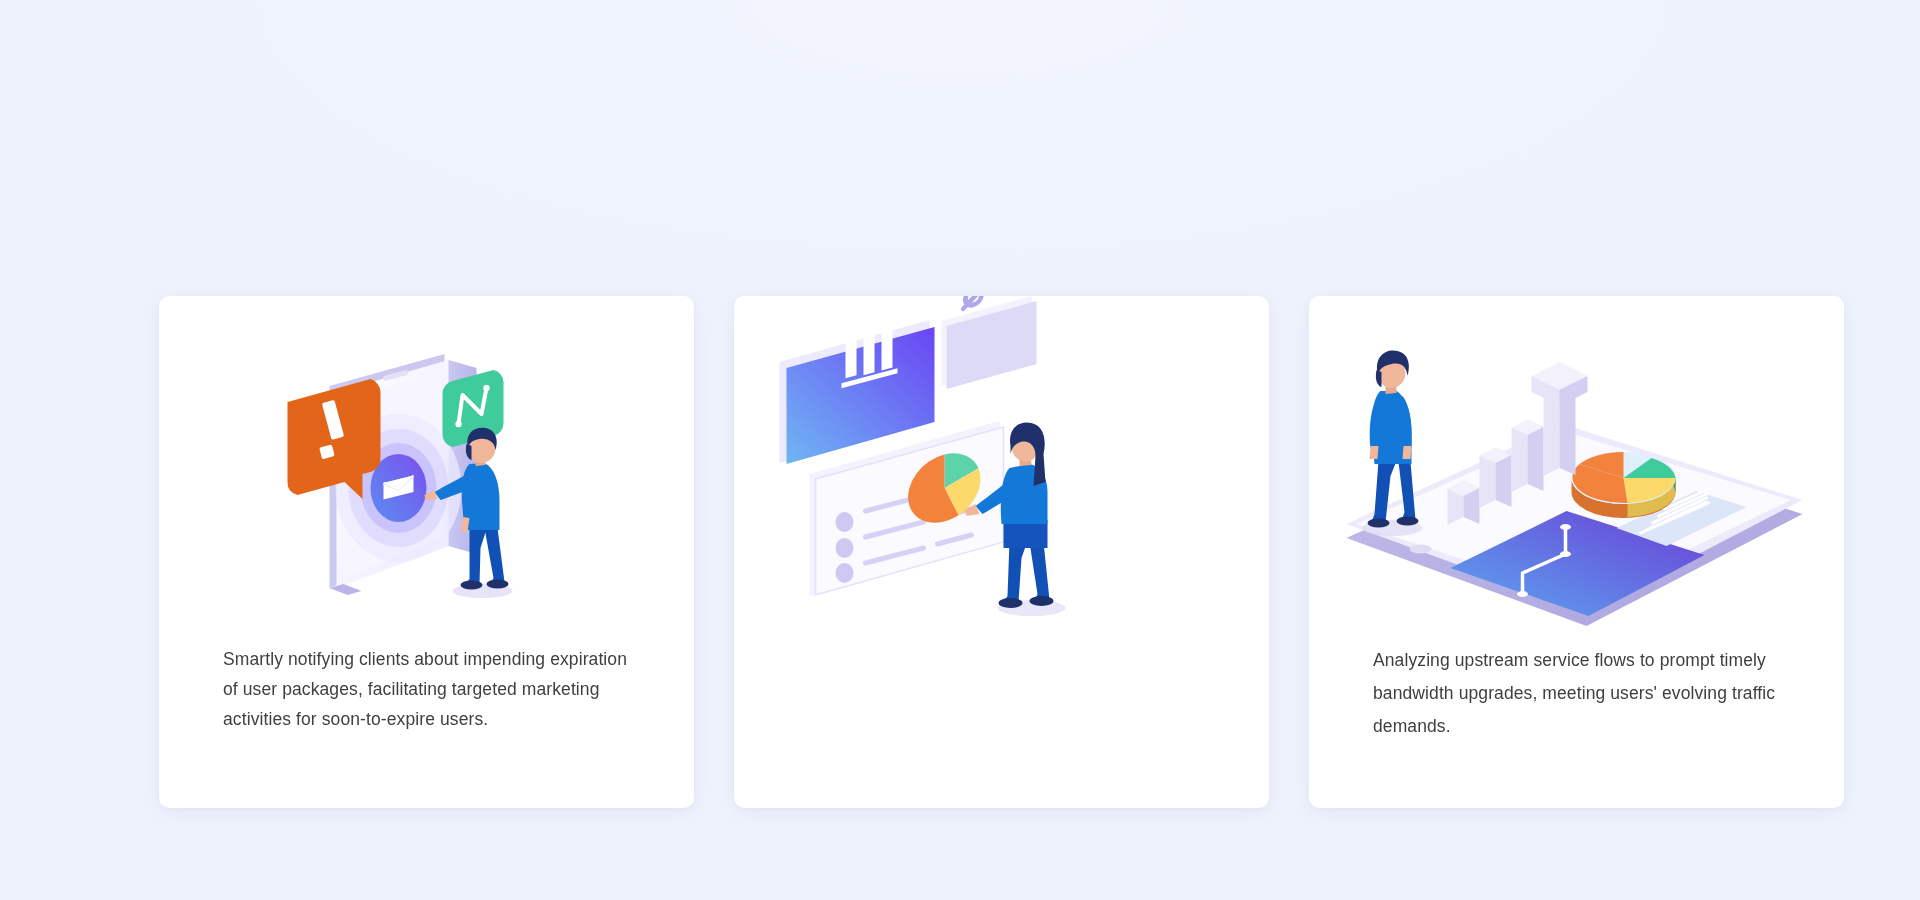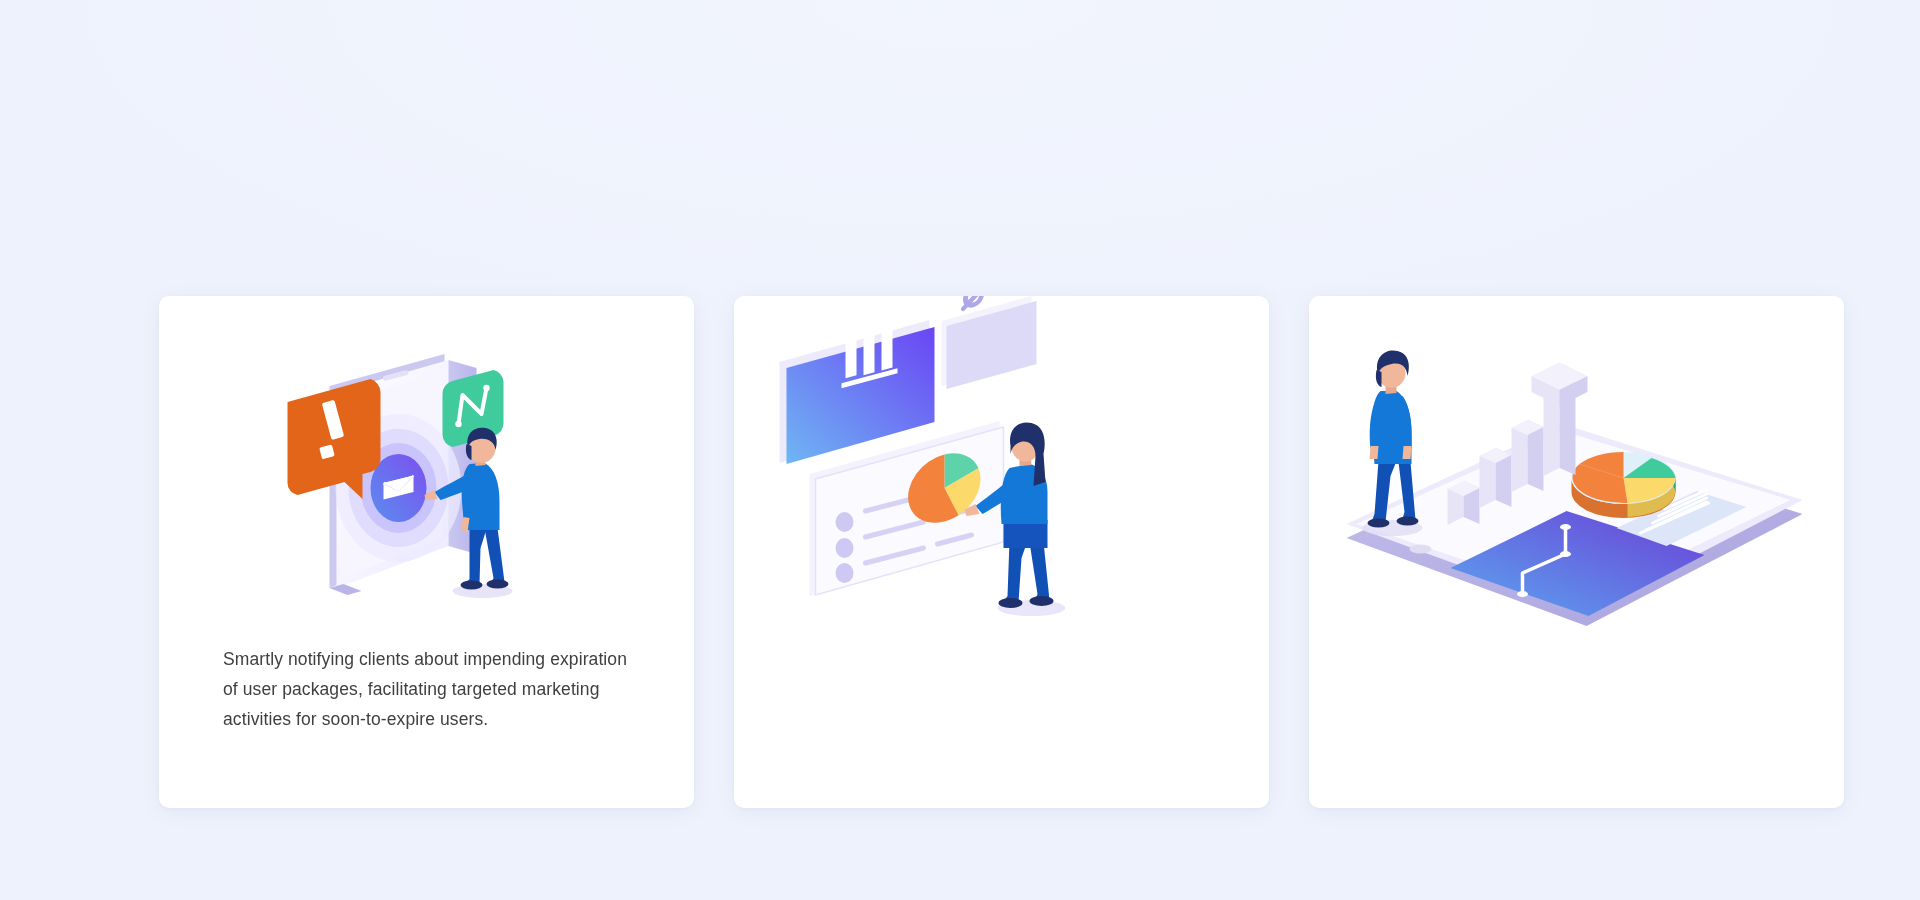--- a/index.html
+++ b/index.html
@@ -353,15 +353,16 @@
           <path d="M87,150 L86,163 L94,163 L95,150 Z" fill="#f0b79a"></path>
 
           <path d="M69,86 L69,98 L80,97 L80,85 Z" fill="#e8a98b"></path>
 
           <ellipse cx="75" cy="77" rx="14" ry="15" fill="#f0b79a"></ellipse>
           <path d="M61,76 C58,60 70,52 81,55 C93,58 94,70 91,80 C90,70 84,66 75,68 C67,70 63,72 61,80 Z" fill="#20306b"></path>
           <path d="M60,74 C58,84 61,90 65,91 L65,76 Z" fill="#20306b"></path>
         </g>
       </svg>
     </div>
+    <p class="card-text">Analyzing upstream service flows to prompt timely bandwidth upgrades, meeting users' evolving traffic demands.</p>
   </div>
 
 </div>
 
 </body></html>

